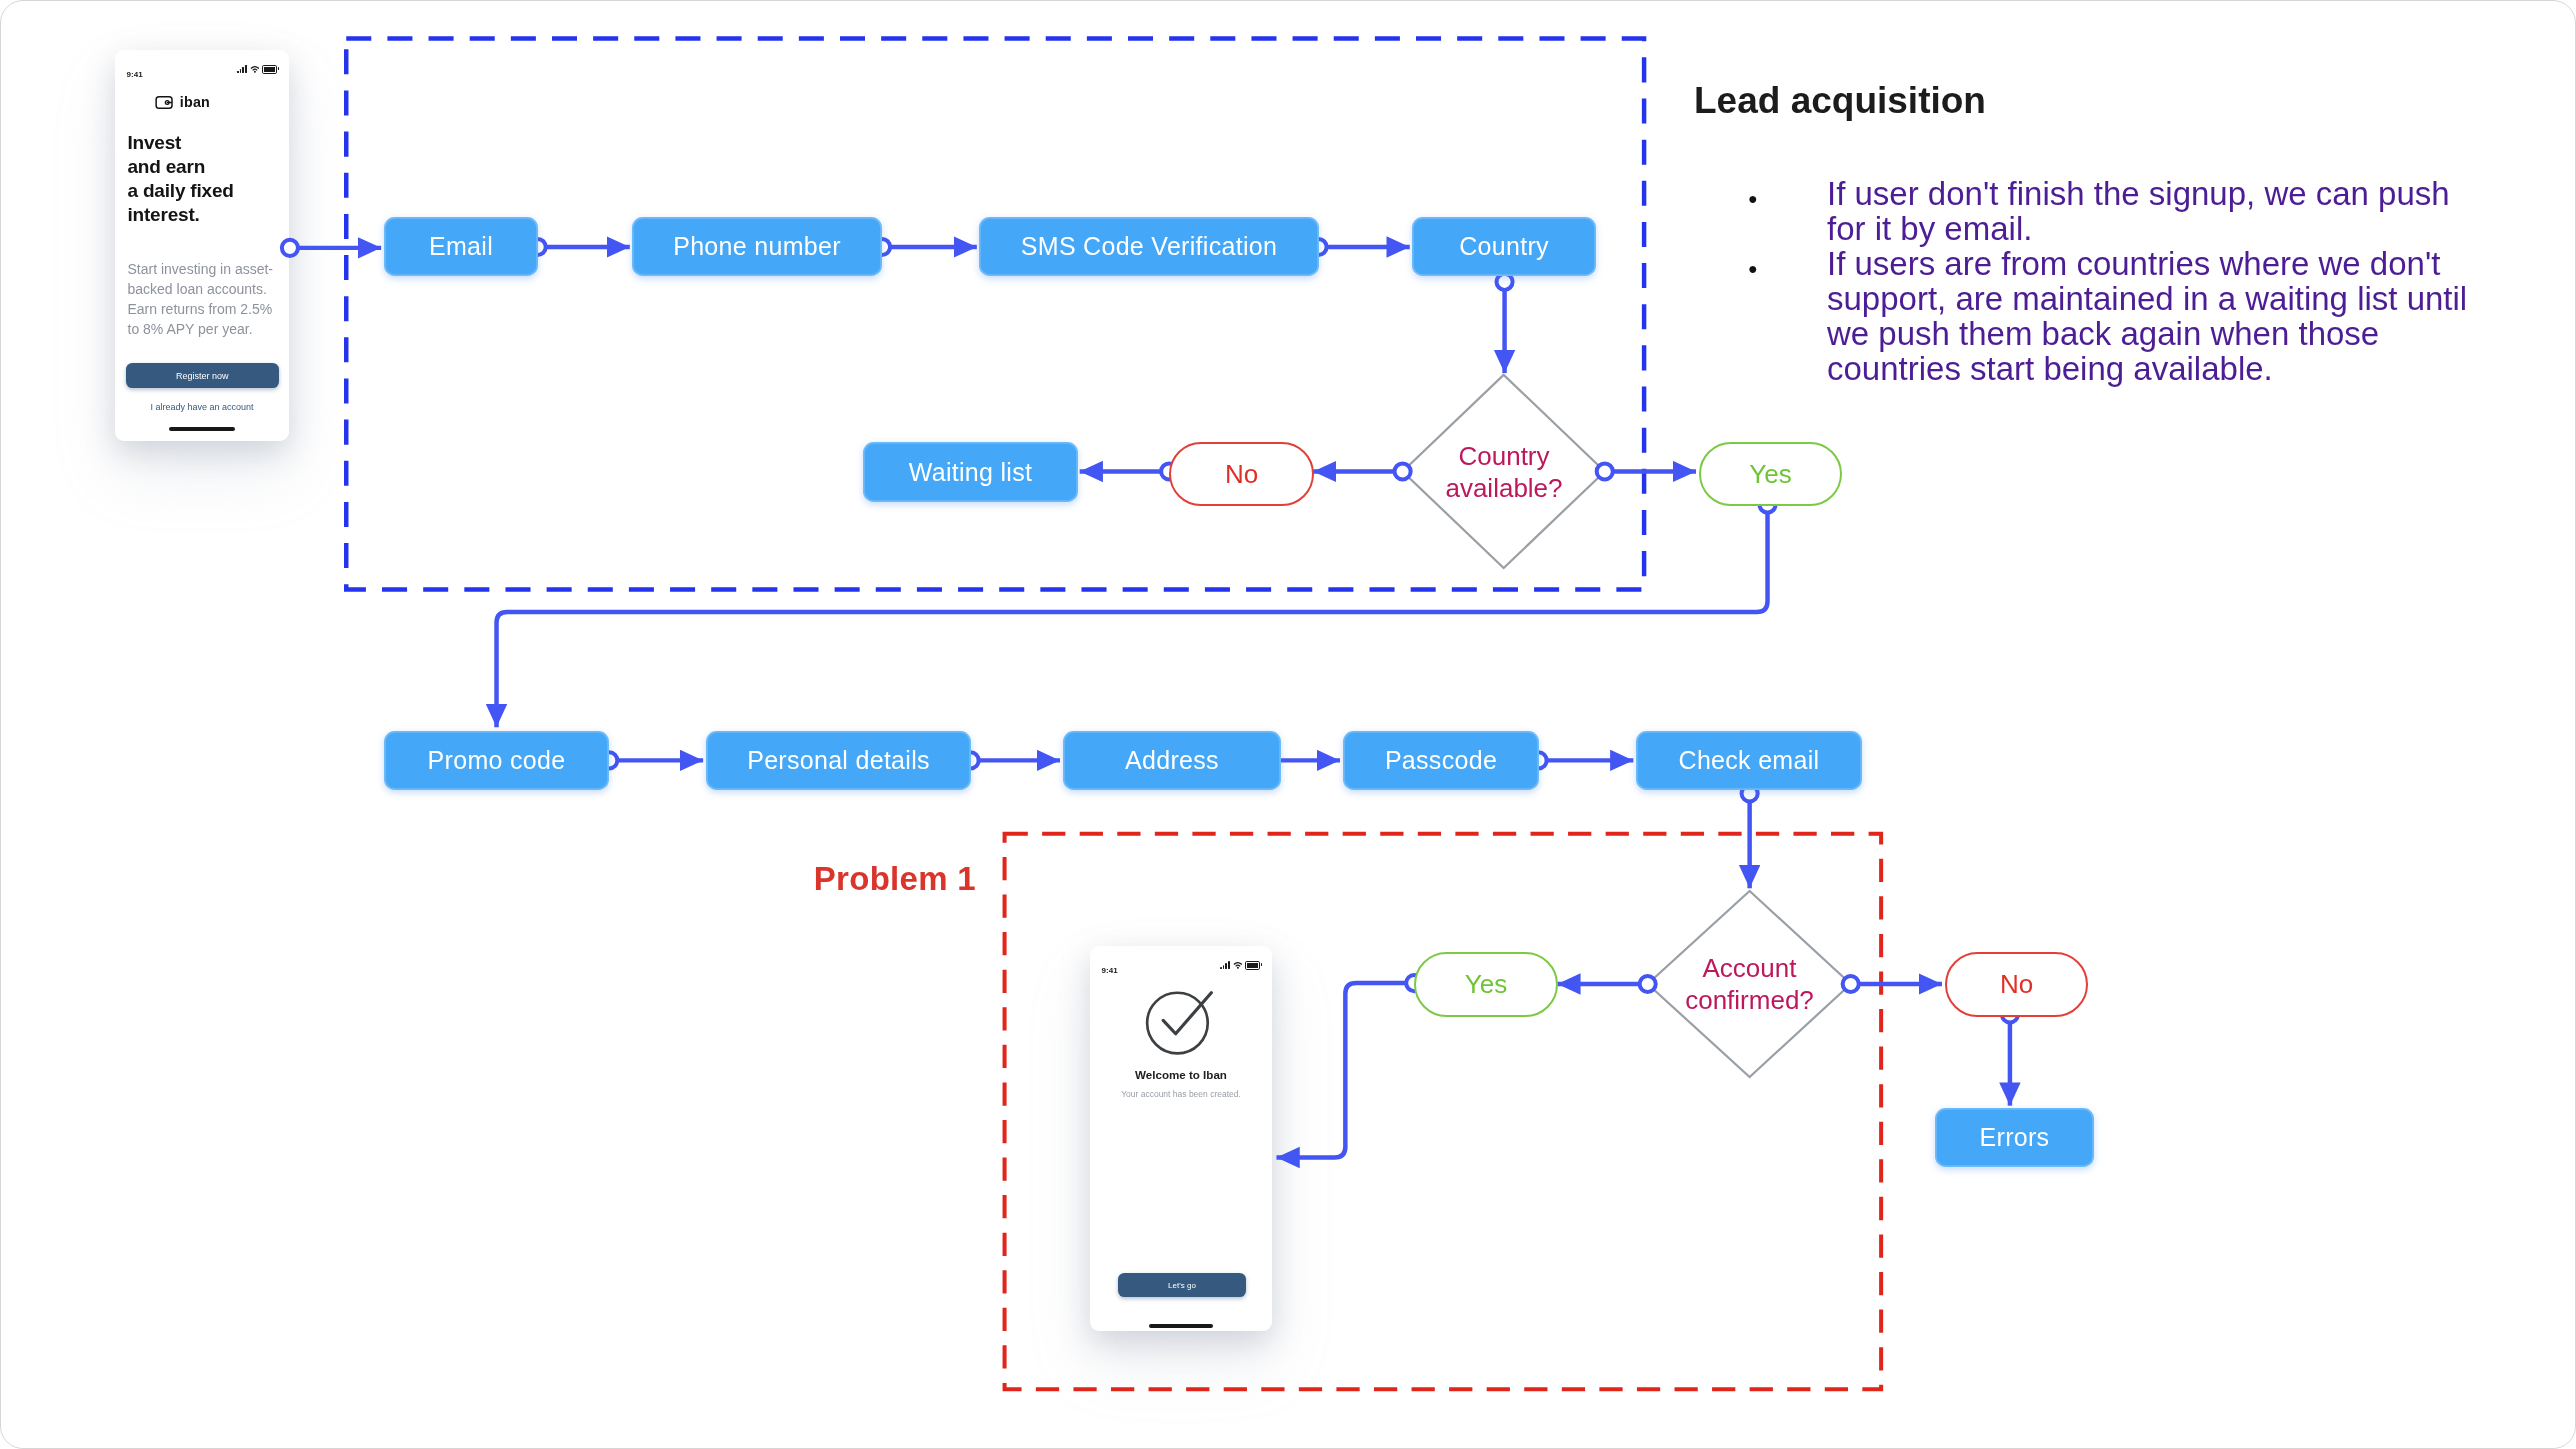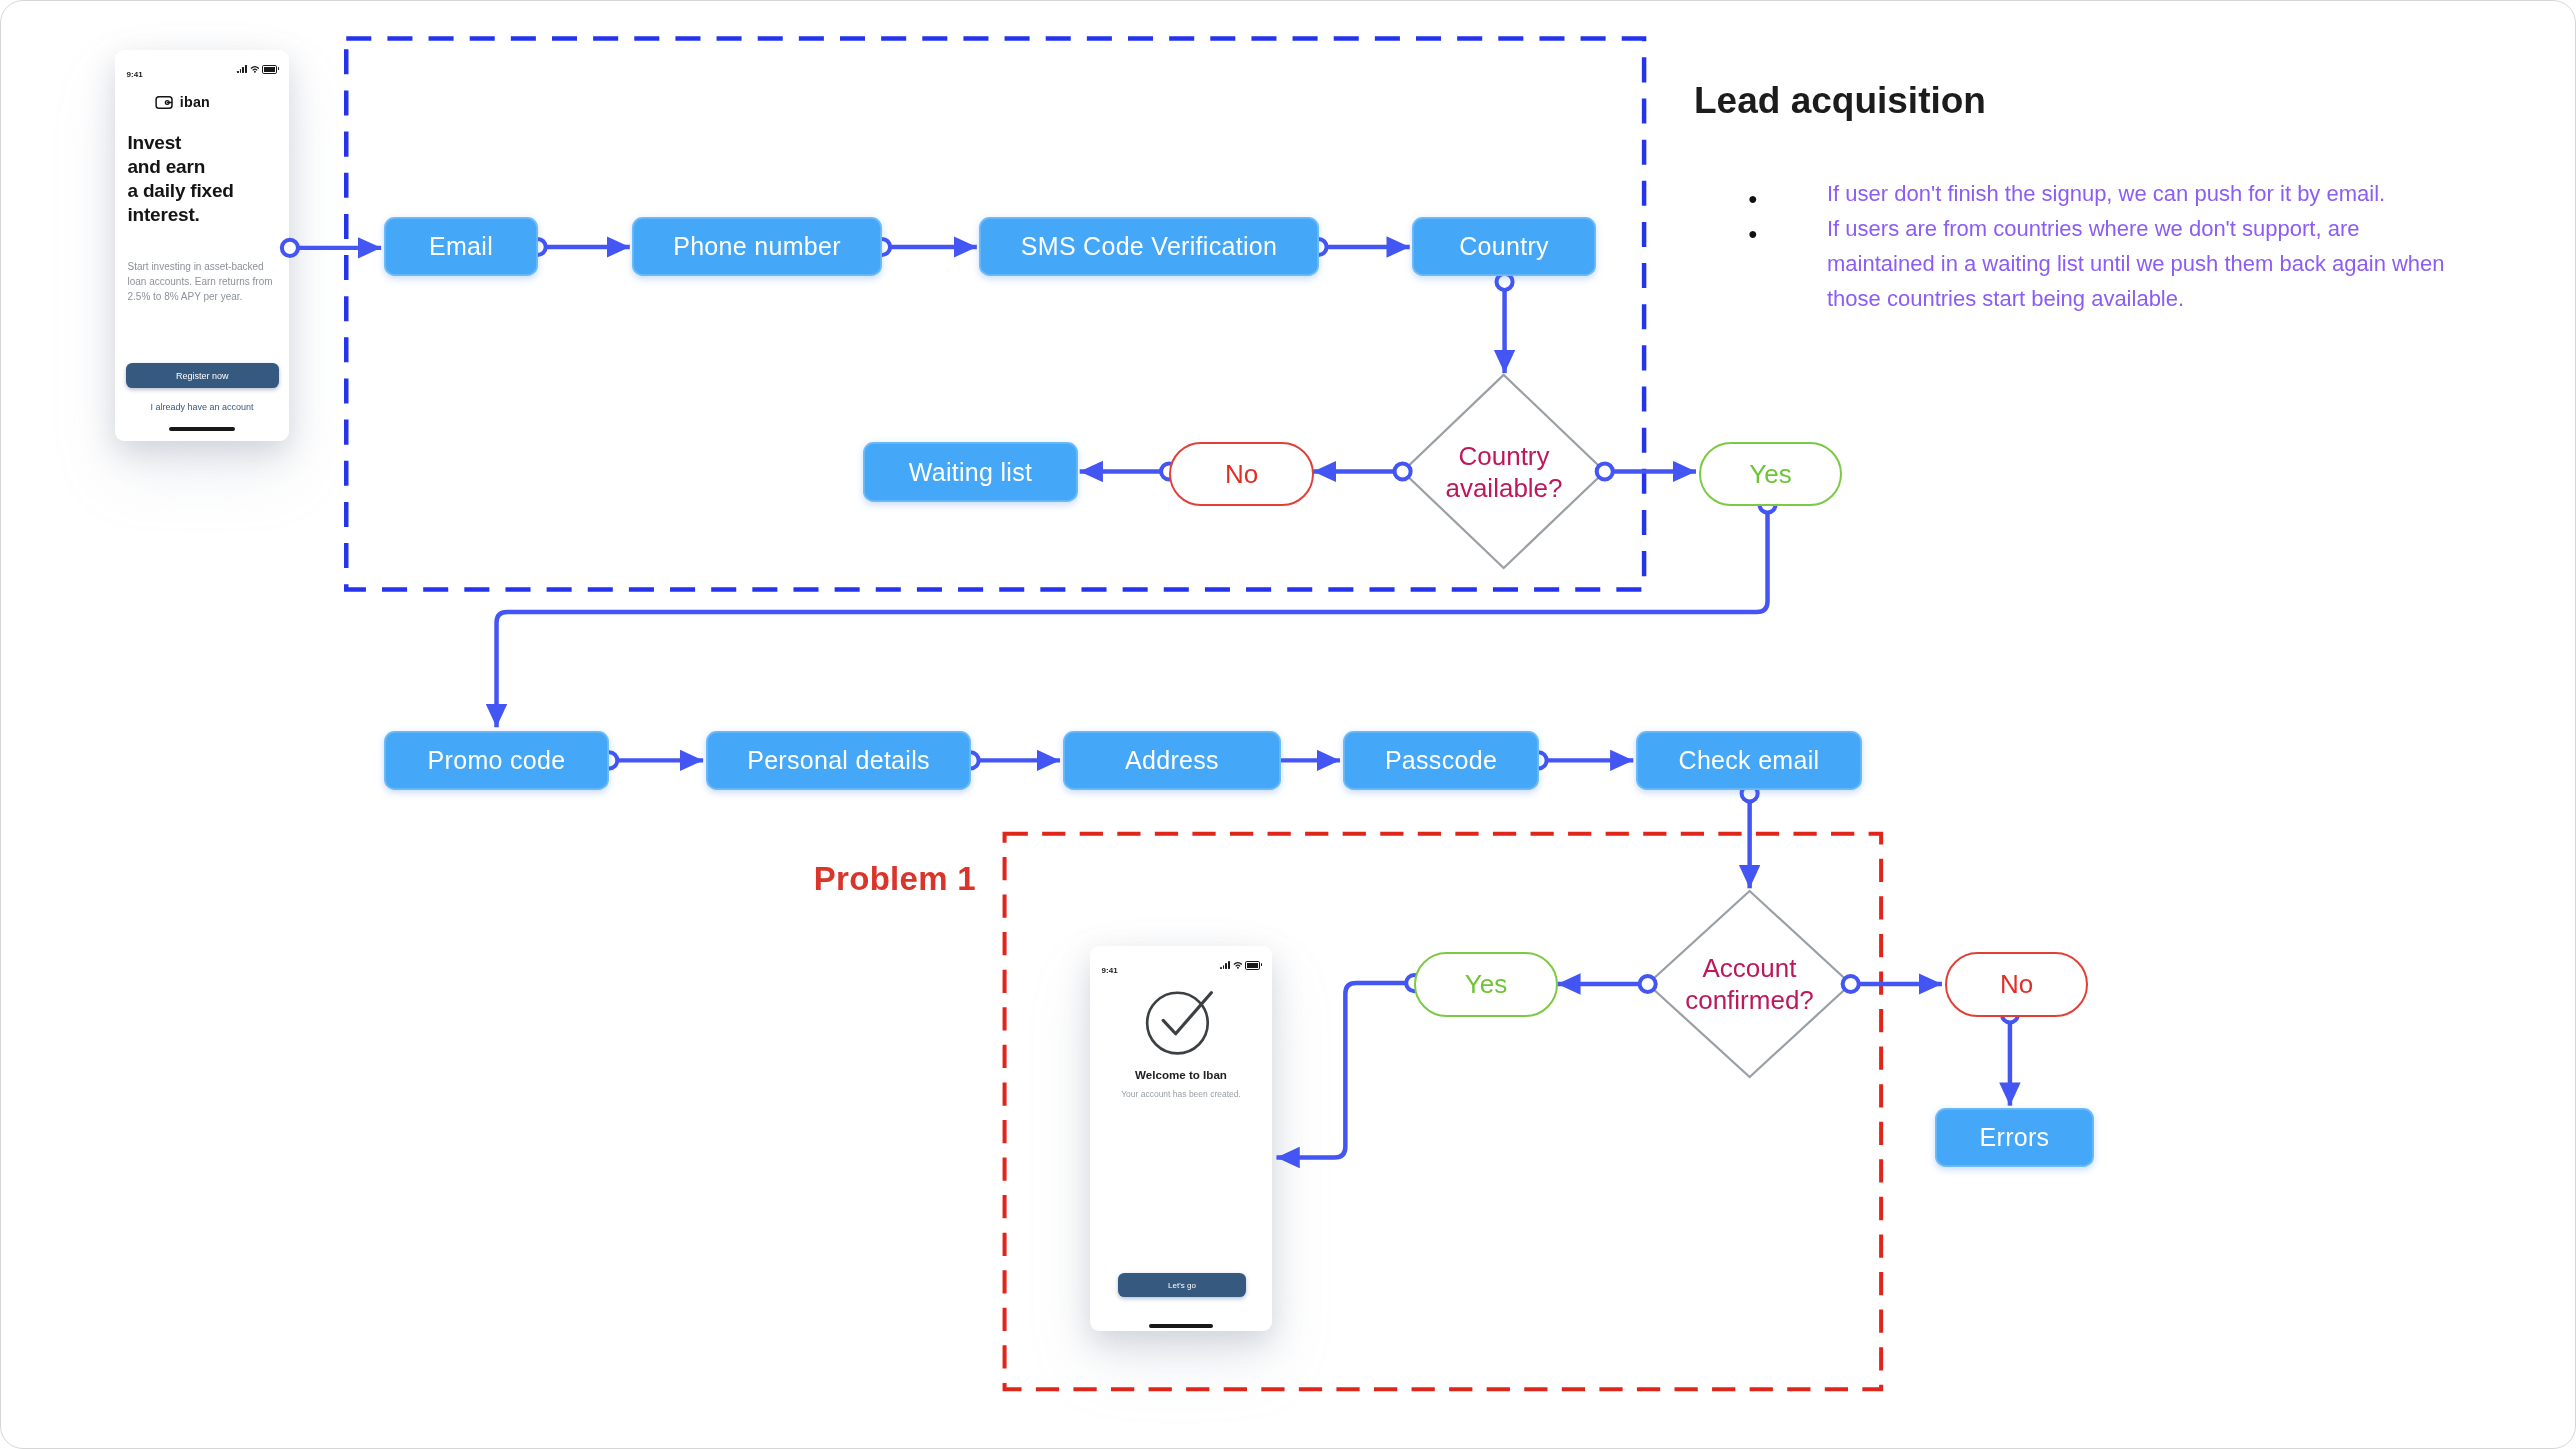--- a/index.html
+++ b/index.html
@@ -14,40 +14,40 @@
   .pill{position:absolute;background:#fff;border-radius:36px;display:flex;align-items:center;
         justify-content:center;font-size:26px;}
   .pill.yes{border:2.7px solid #7CC944;color:#6FC436;}
   .pill.no{border:2.7px solid #E04038;color:#E02F27;}
   .dlabel{position:absolute;display:flex;align-items:center;justify-content:center;
           color:#be185d;font-size:26px;line-height:32px;text-align:center;}
   .dlabel span{width:157px;}
   
   .lead-title{position:absolute;left:1693px;top:79px;font-size:37px;font-weight:700;color:#1c1c1c;}
   .lead-list{position:absolute;left:1747px;top:175px;width:725px;}
-  .lead-item{position:relative;padding-left:79px;font-size:22px;line-height:35px;color:#8b5cf6;width:646px;}
+  .lead-item{position:relative;padding-left:79px;font-size:33px;line-height:35px;color:#4c1d95;width:646px;}
   .lead-item::before{content:"●";position:absolute;left:0;top:5.4px;font-size:16px;color:#111;}
   .problem{position:absolute;left:769px;top:859px;width:206px;text-align:right;
            font-size:33px;font-weight:700;color:#D9352B;letter-spacing:0.3px;}
   
   .phone{position:absolute;background:#fff;border-radius:9px;
          box-shadow:0 10.7px 30px rgba(130,140,160,.30), 0 32px 63px rgba(160,170,190,.18);}
   .statusrow{position:absolute;left:0;right:0;top:9.8px;display:flex;justify-content:space-between;
              align-items:center;padding:0 11.6px;}
   .time{font-size:8px;font-weight:700;color:#1a1a1a;margin-top:10px;}
   .sicons{display:flex;align-items:center;gap:2.7px;}
   .sbars{display:inline-flex;align-items:flex-end;gap:0.9px;}
   .sbars i{display:block;width:1.8px;background:#1a1a1a;border-radius:0.4px;}
   .batt{display:inline-block;width:11.6px;height:5.4px;border:0.9px solid #1a1a1a;border-radius:1.8px;position:relative;background:#1a1a1a;background-clip:content-box;padding:0.9px;}
   .batt::after{content:"";position:absolute;right:-2.7px;top:1.3px;width:1.3px;height:2.7px;background:#1a1a1a;border-radius:0.9px;}
   .logo-row{position:absolute;left:12.5px;top:44px;display:flex;align-items:center;gap:6.3px;padding-left:27px;}
   .logo-text{font-size:14.3px;font-weight:800;color:#141414;letter-spacing:0.2px;}
   .headline{position:absolute;left:12.5px;top:81px;font-size:19px;line-height:24px;font-weight:800;
             color:#141414;white-space:pre-line;letter-spacing:-0.2px;}
-  .subtitle1{position:absolute;left:12.5px;top:209px;width:148px;font-size:10px;line-height:15px;color:#8d929b;}
+  .subtitle1{position:absolute;left:12.5px;top:209px;width:148px;font-size:14px;line-height:20px;color:#8d929b;}
   .navy-btn{position:absolute;background:#35597F;color:#fff;border-radius:6.3px;display:flex;
             align-items:center;justify-content:center;box-shadow:0 1.8px 4.5px rgba(40,70,110,.35);}
   .signin{position:absolute;left:0;right:0;top:352px;text-align:center;font-size:9px;color:#35597F;}
   .homebar{position:absolute;left:50%;transform:translateX(-50%);height:3.6px;background:#17181a;border-radius:2.7px;}
   .welcome-check{position:absolute;left:50%;transform:translateX(-50%);top:34px;}
   .welcome-title{position:absolute;left:0;right:0;top:122px;text-align:center;font-size:11.6px;font-weight:700;color:#202124;}
   .welcome-sub{position:absolute;left:0;right:0;top:143px;text-align:center;font-size:8.5px;color:#9aa0a6;}
   svg.overlay{position:absolute;left:0;top:0;}
 </style>
 </head>

